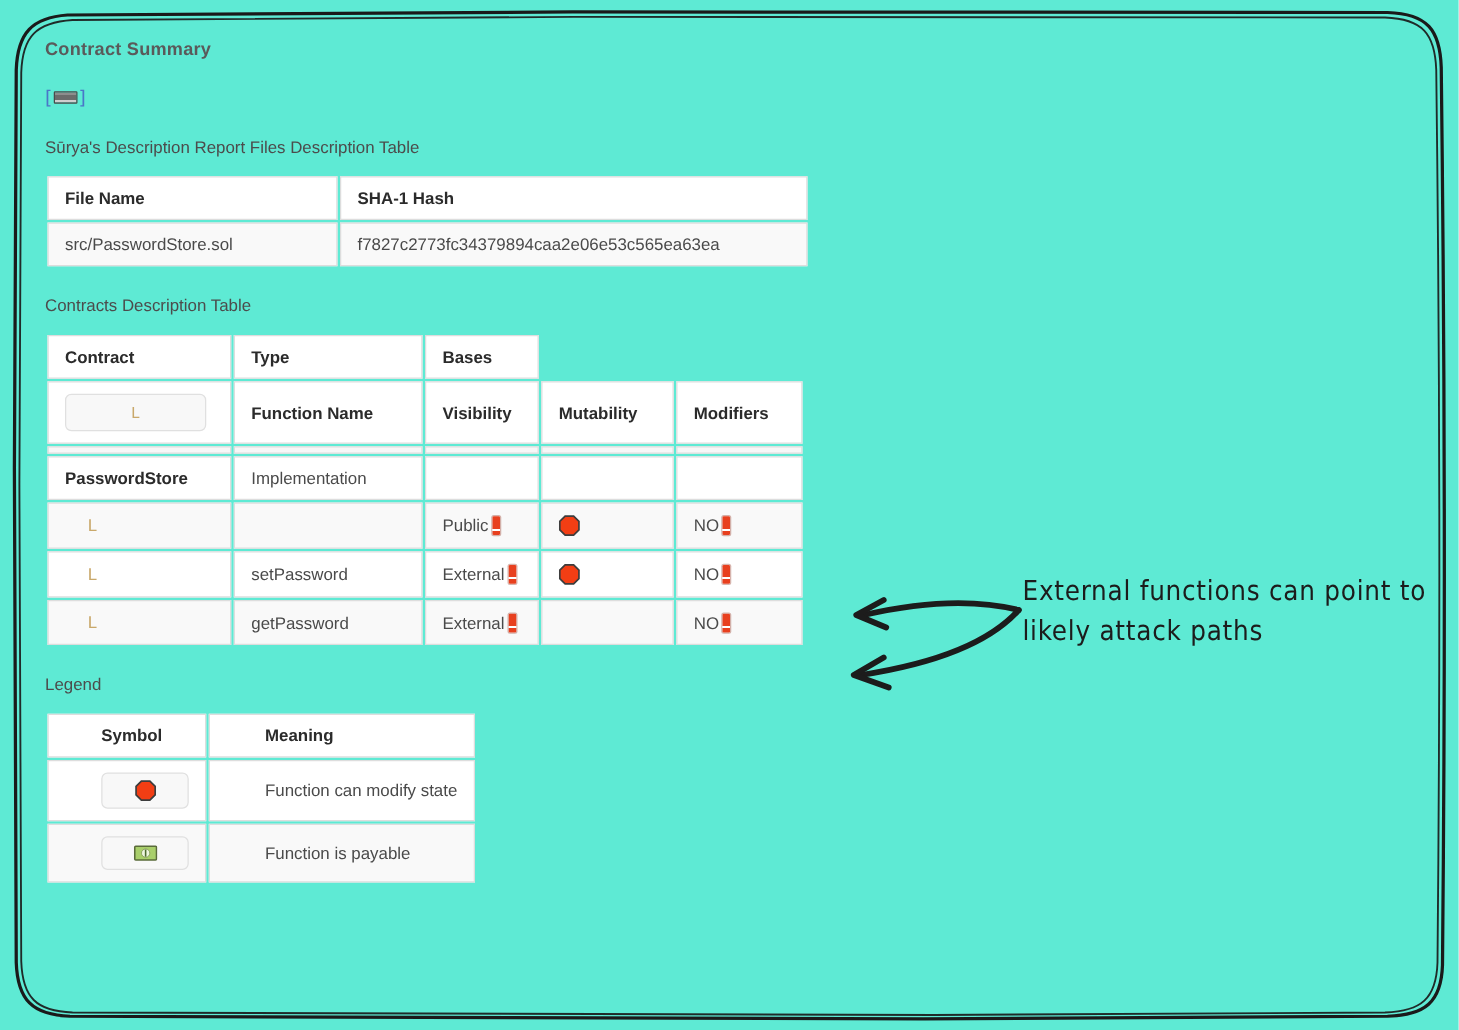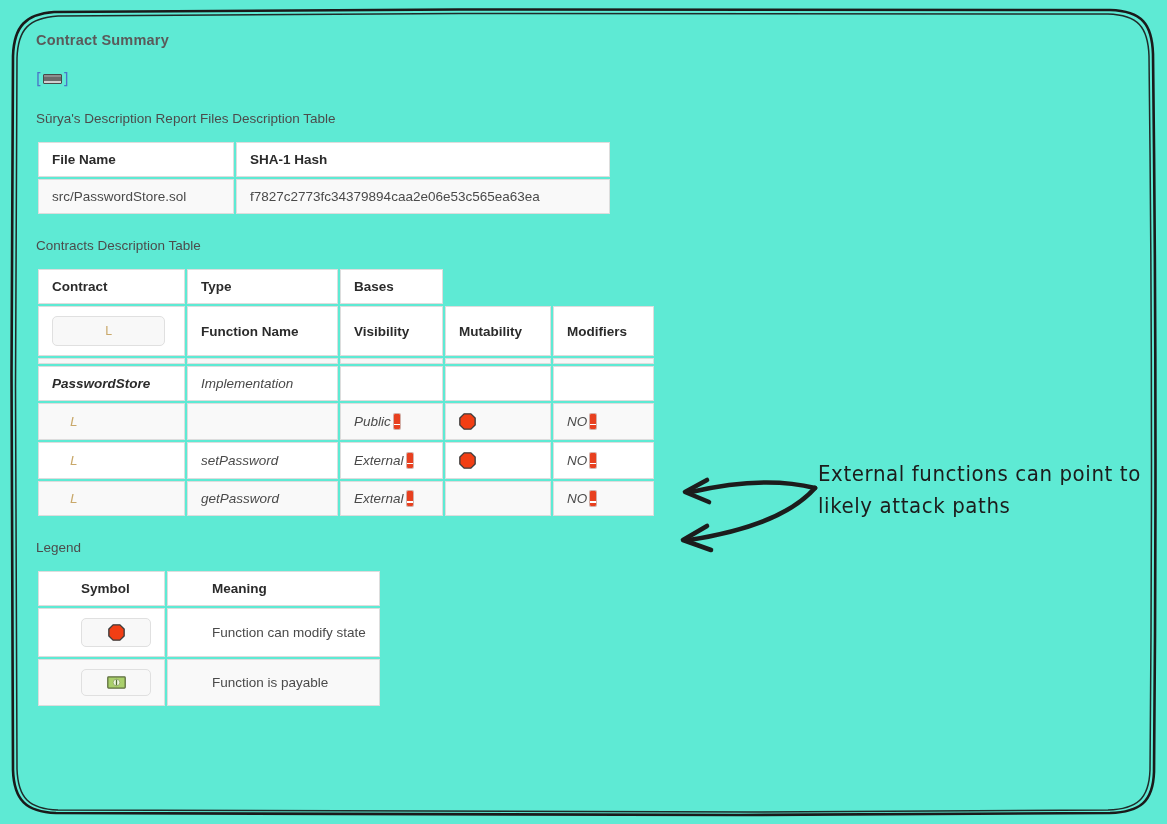--- a/index.html
+++ b/index.html
@@ -76,27 +76,27 @@
   }
   table.surya th, table.surya td.hd {
     font-weight: bold;
     color: #2b2b2b;
     font-size: 13.5px;
   }
   table.surya tr.alt td { background: #f9f9f9; }
   table.surya td.spacer { padding: 2px 13px; background:#f7f7f7; height: 6px; }
 
   
-  #files-table td.c-file { width: 196px; }
+  #files-table td.c-file { width: 232px; }
   #files-table td.c-hash { width: 374px; }
 
   
   #contracts-table td.c-contract { width: 147px; }
   #contracts-table td.c-type     { width: 151px; }
-  #contracts-table td.c-bases    { width: 103px; }
+  #contracts-table td.c-bases    { width: 91px; }
   #contracts-table td.c-mut      { width: 106px; }
   #contracts-table td.c-mod      { width: 101px; }
 
   .code-box {
     display: inline-block;
     border: 1px solid #e0e0e0;
     background: #f8f8f8;
     border-radius: 5px;
     padding: 7px 14px;
     min-width: 113px;
@@ -126,21 +126,21 @@
   }
   .bang {
     display:inline-block;
     width: 6px; height: 15px;
     vertical-align: -3px;
     margin-left: 3px;
     background: linear-gradient(#e8401f 0 10px, #ffffff 10px 11.5px, #e8401f 11.5px 15px);
     border-radius: 1px;
     box-shadow: 0 0 0 1px rgba(140,40,20,.35);
   }
-  td.center { text-align: center; font-style: italic; }
+  td.center { text-align: center; }
 
   
   #legend-table td.c-sym  { width: 104px; padding-left: 42px; }
   #legend-table td.c-mean { width: 199px; padding-left: 44px; }
   .sym-box {
     display:inline-block;
     border: 1px solid #e0e0e0;
     background: #f8f8f8;
     border-radius: 5px;
     padding: 5px 0;

